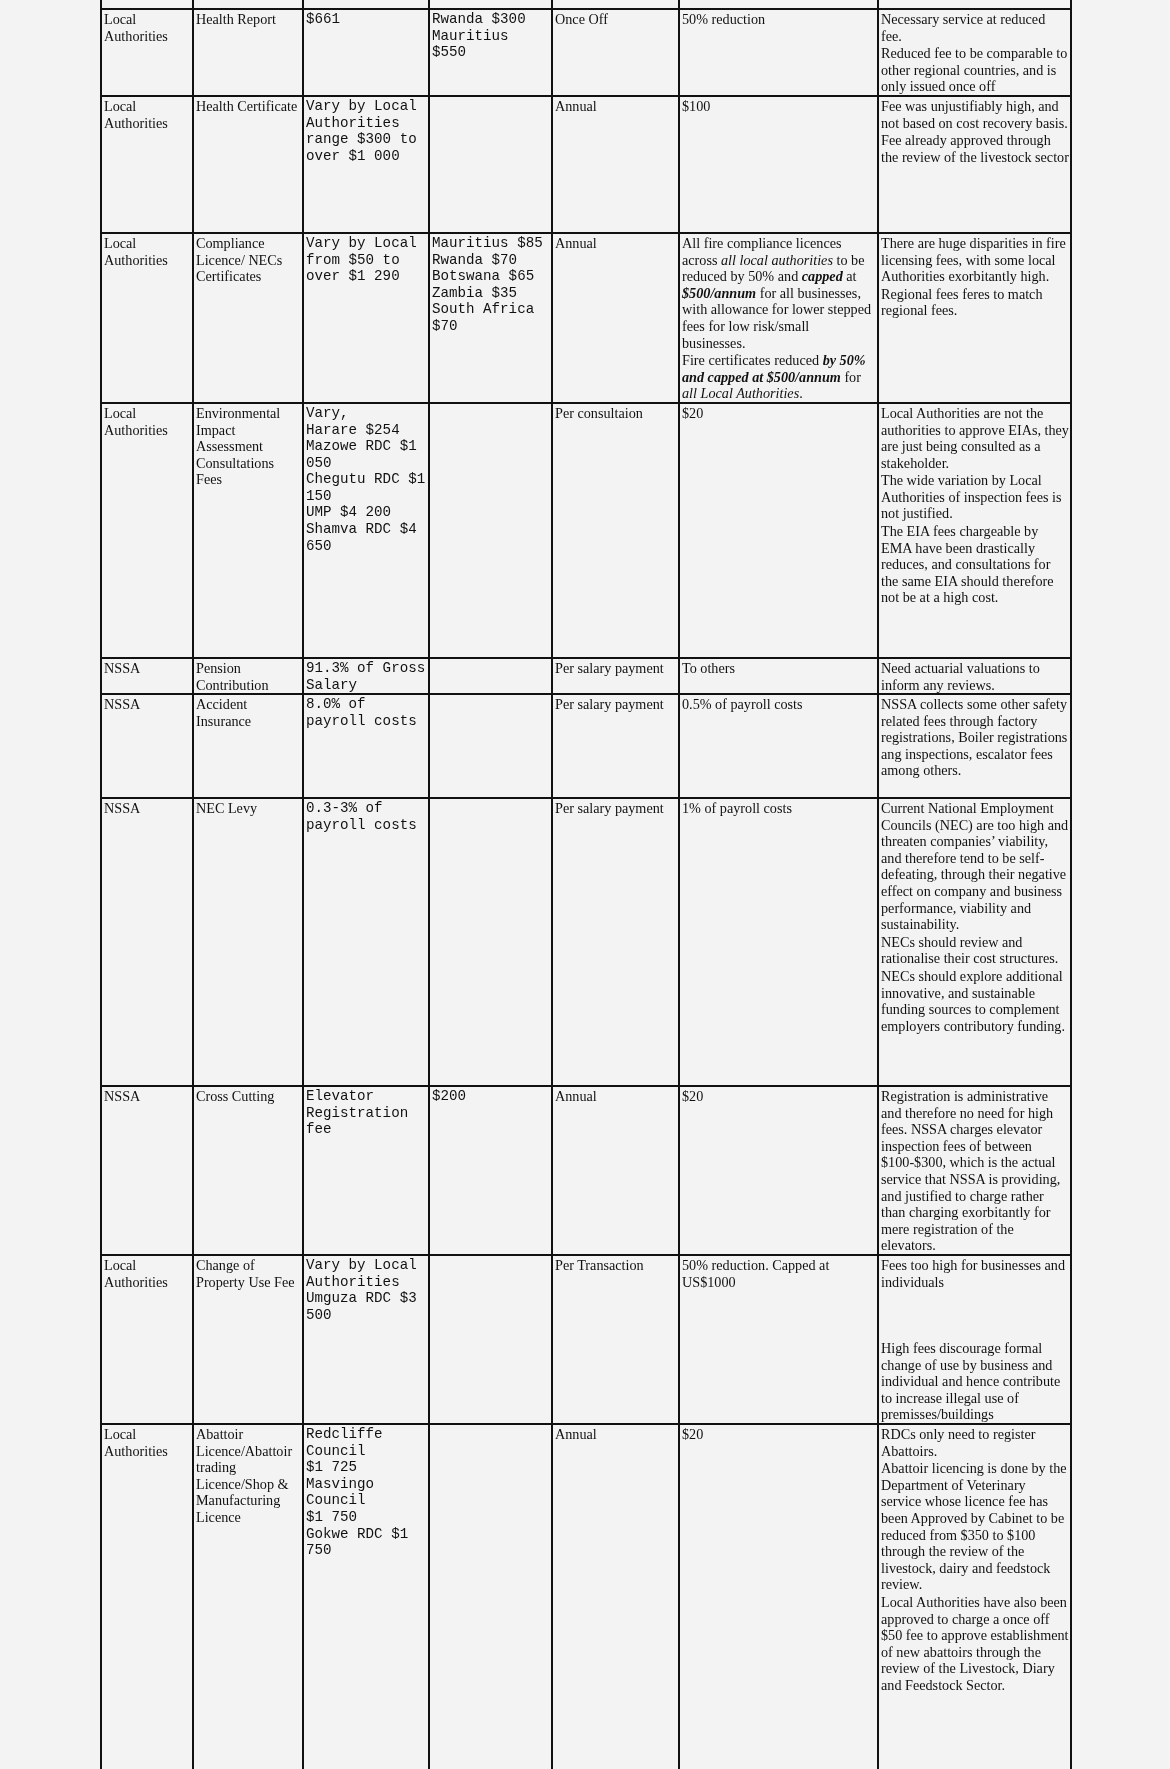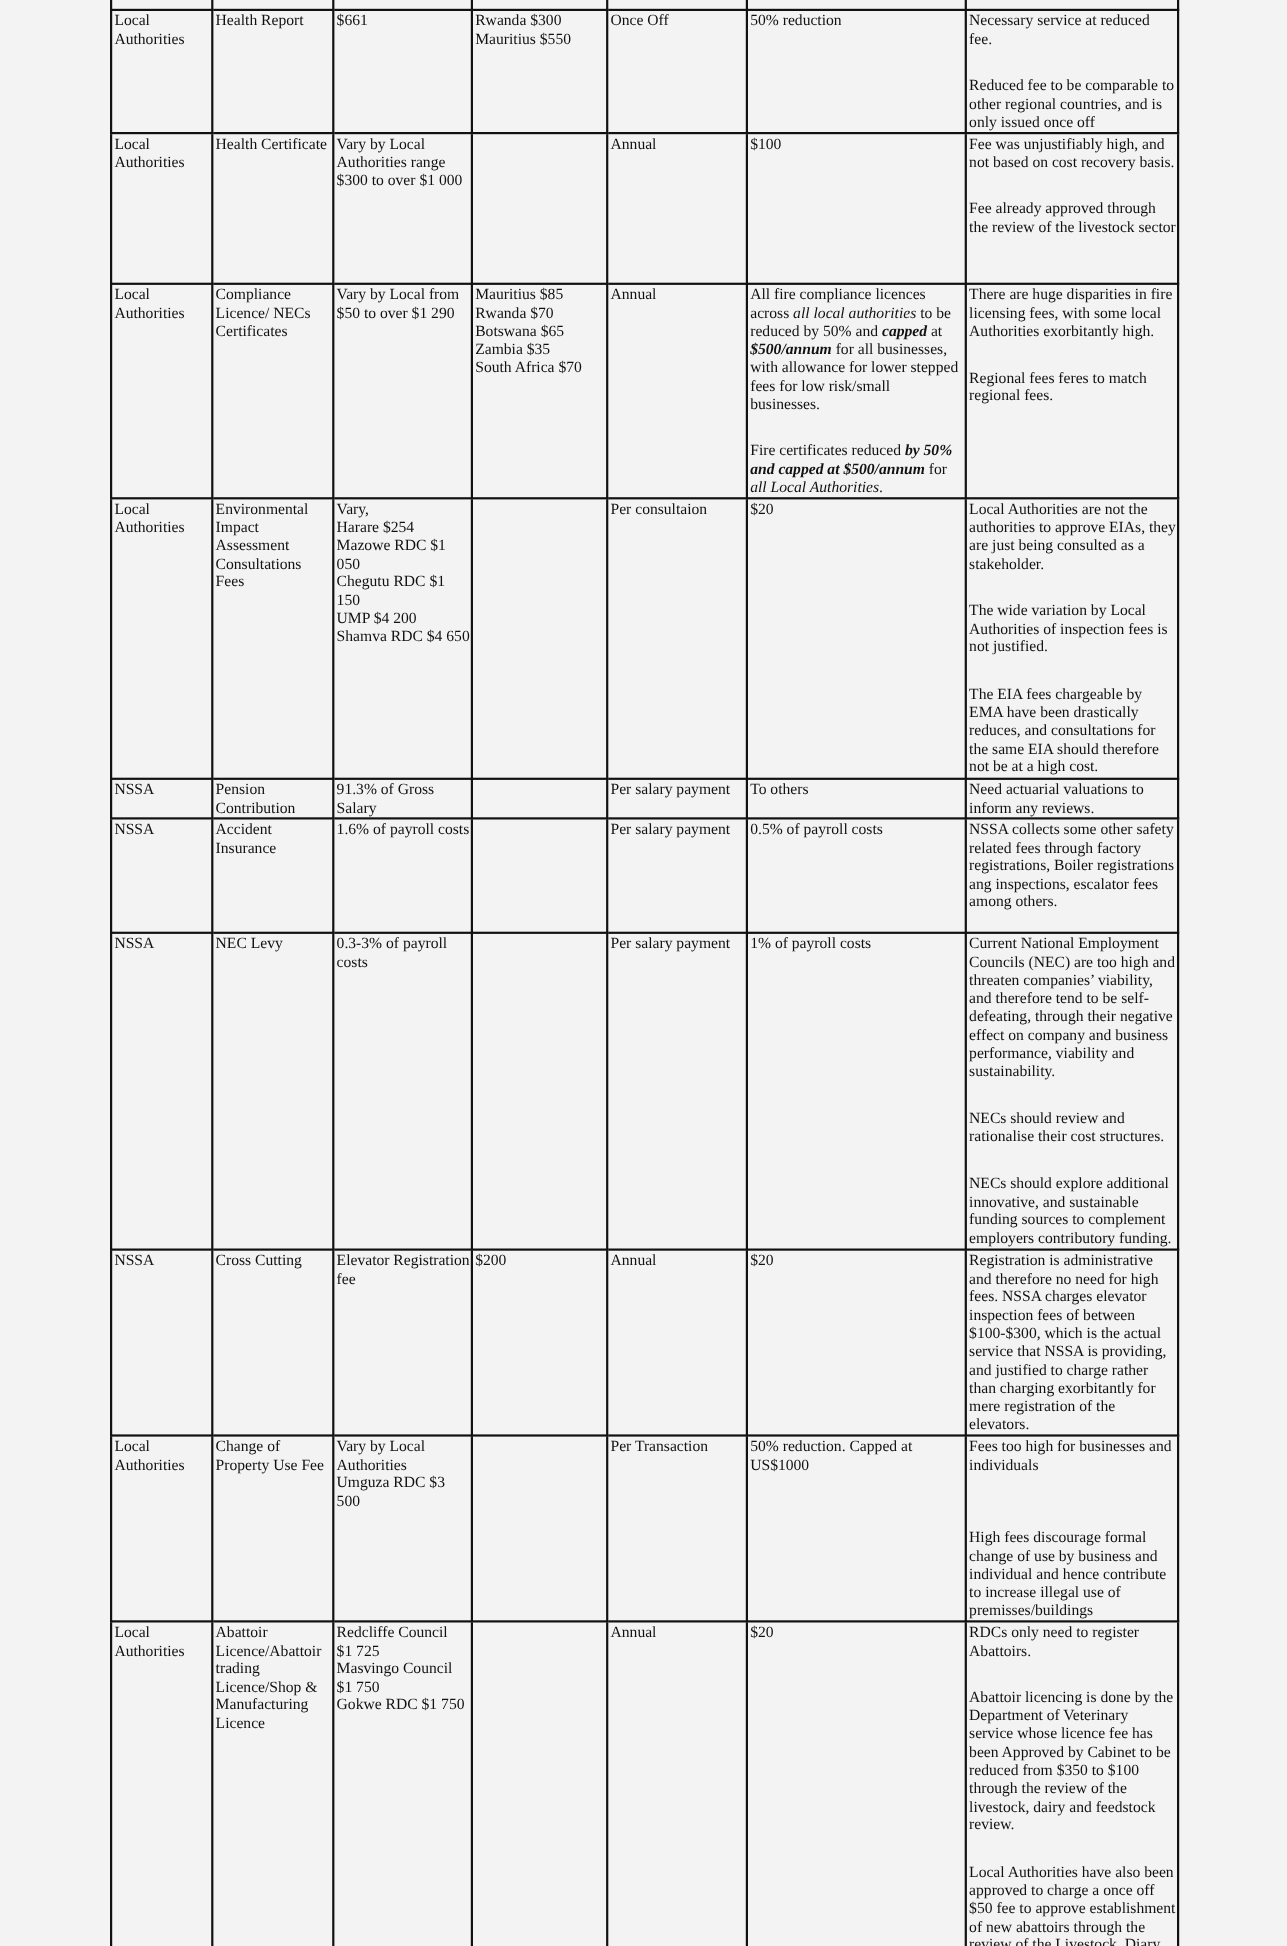--- a/index.html
+++ b/index.html
@@ -18,26 +18,26 @@
     font-size: 14.2px; line-height: 16.6px;
   }
   .doc-table td {
     border: 2.5px solid #111;
     vertical-align: top;
     padding: 1px 1px 0 2px;
     overflow: hidden;
     word-wrap: break-word;
   }
   .doc-table p { margin: 0; }
-  .doc-table p + p { margin-top: 26px; }
+  .doc-table p + p { margin-top: 1px; }
   .doc-table p.gap2 { margin-top: 49.8px; }
   .b { font-weight: normal; }
   .i { font-style: italic; }
   .bi { font-weight: bold; font-style: italic; }
-  .ml { white-space: pre-line; }
+  .ml { white-space: pre-line; font-family: Liberation Mono, monospace; }
 </style>
 </head>
 <body>
 
 <table class="doc-table">
   <colgroup>
     <col style="width:92px">
       <col style="width:110px">
       <col style="width:126px">
       <col style="width:123px">
@@ -131,21 +131,21 @@
       <td>Per salary payment</td>
       <td>To others</td>
       <td>
         <p>Need actuarial valuations to inform any reviews.</p>
       </td>
     </tr>
 
     <tr style="height:104px">
       <td>NSSA</td>
       <td>Accident Insurance</td>
-      <td class="ml">1.6% of payroll costs</td>
+      <td class="ml">8.0% of payroll costs</td>
       <td class="ml"></td>
       <td>Per salary payment</td>
       <td>0.5% of payroll costs</td>
       <td>
         <p>NSSA collects some other safety related fees through factory registrations, Boiler registrations ang inspections, escalator fees among others.</p>
       </td>
     </tr>
 
     <tr style="height:288px">
       <td>NSSA</td>

